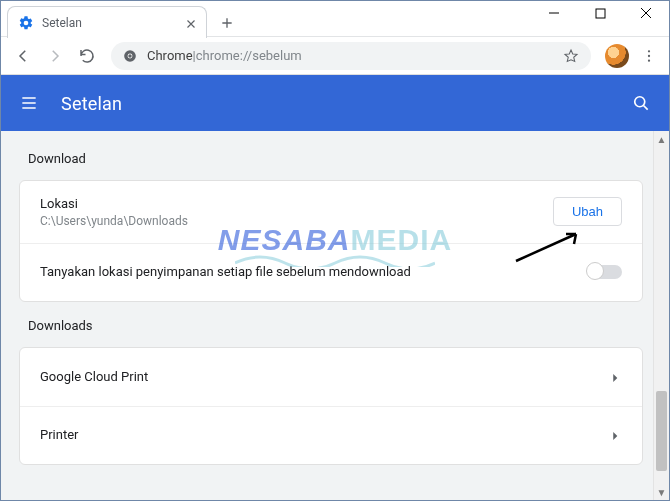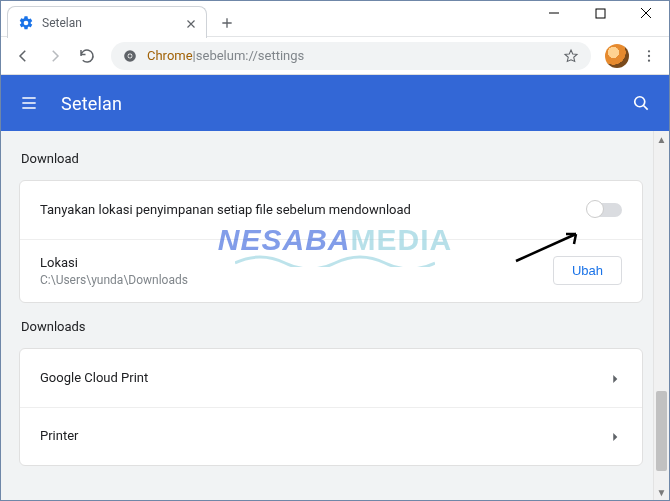--- a/index.html
+++ b/index.html
@@ -88,21 +88,21 @@
     margin:0 8px;
     background:#f1f3f4;
     border-radius:14px;
     display:flex;
     align-items:center;
     padding:0 12px;
     font-size:13px;
     color:#202124;
   }
   .omnibox .lock { width:14px; height:14px; color:#5f6368; margin-right:10px;}
-  .omnibox .url-strong { color:#a16207; }
+  .omnibox .url-strong { color:#404040; }
   .omnibox .url-weak   { color:#80868b; }
   .url-star { margin-left:auto; color:#5f6368; width:16px; height:16px;}
   .avatar-icon {
     width:24px; height:24px; border-radius:50%;
     background: radial-gradient(circle at 35% 35%, #ffd290 0 25%, #e68a2e 26% 55%, #7a4a1b 56% 100%);
     margin:0 6px;
   }
   .kebab {
     width:28px; height:28px; display:flex; align-items:center; justify-content:center;
     color:#5f6368;
@@ -125,21 +125,21 @@
   .content {
     height:calc(501px - 36px - 38px - 56px - 2px);
     background:#f1f3f4;
     overflow:hidden;
     position:relative;
     padding:4px 26px 0 18px;
   }
   .section-title {
     font-size:13px;
     color:#202124;
-    margin:16px 0 14px 2px;
+    margin:16px 0 14px 9px;
   }
   .card {
     background:#fff;
     border:1px solid #e0e0e0;
     border-radius:6px;
     overflow:hidden;
   }
   .row {
     display:flex;
     align-items:center;
@@ -290,21 +290,21 @@
   <div class="omnibox">
     <span class="lock">
       <svg viewBox="0 0 24 24" width="14" height="14">
         <circle cx="12" cy="12" r="10" fill="#5f6368"></circle>
         <circle cx="12" cy="12" r="4.2" fill="#fff"></circle>
         <circle cx="12" cy="12" r="3" fill="#5f6368"></circle>
       </svg>
     </span>
     <span class="url-strong">Chrome</span>
     <span class="url-weak"> | </span>
-    <span class="url-weak">sebelum://settings</span>
+    <span class="url-weak">chrome://sebelum</span>
     <span class="url-star">
       <svg viewBox="0 0 24 24" width="16" height="16">
           <path fill="none" stroke="#5f6368" stroke-width="1.6" d="M12 3l2.6 5.9 6.4.6-4.9 4.4 1.5 6.3L12 17.8 6.4 20.2l1.5-6.3L3 9.5l6.4-.6z"></path>
         </svg>
     </span>
   </div>
   <div class="avatar-icon"></div>
   <div class="kebab">
     <svg viewBox="0 0 24 24" width="16" height="16">
         <circle cx="12" cy="5" r="1.7" fill="#5f6368"></circle>
@@ -327,34 +327,34 @@
         <path stroke="#fff" stroke-width="2" d="M20 20l-5-5"></path>
       </svg>
   </span>
 </div>
 
 <div class="content">
 
   <div class="section-title">Download</div>
 
   <div class="card">
+    <div class="row">
+      <div class="col">
+        <span class="label-main">Lokasi</span>
+        <span class="label-sub">C:\Users\yunda\Downloads</span>
+      </div>
+      <button class="btn">Ubah</button>
+    </div>
     <div class="row">
       <div class="col">
         <span class="label-main">Tanyakan lokasi penyimpanan setiap file sebelum mendownload</span>
       </div>
       <div class="toggle">
         <div class="knob"></div>
       </div>
-    </div>
-    <div class="row">
-      <div class="col">
-        <span class="label-main">Lokasi</span>
-        <span class="label-sub">C:\Users\yunda\Downloads</span>
-      </div>
-      <button class="btn">Ubah</button>
     </div>
   </div>
 
   <div class="section-title">Downloads</div>
 
   <div class="card">
     <div class="row">
       <div class="col">
           <span class="label-main">Google Cloud Print</span>
         </div>

